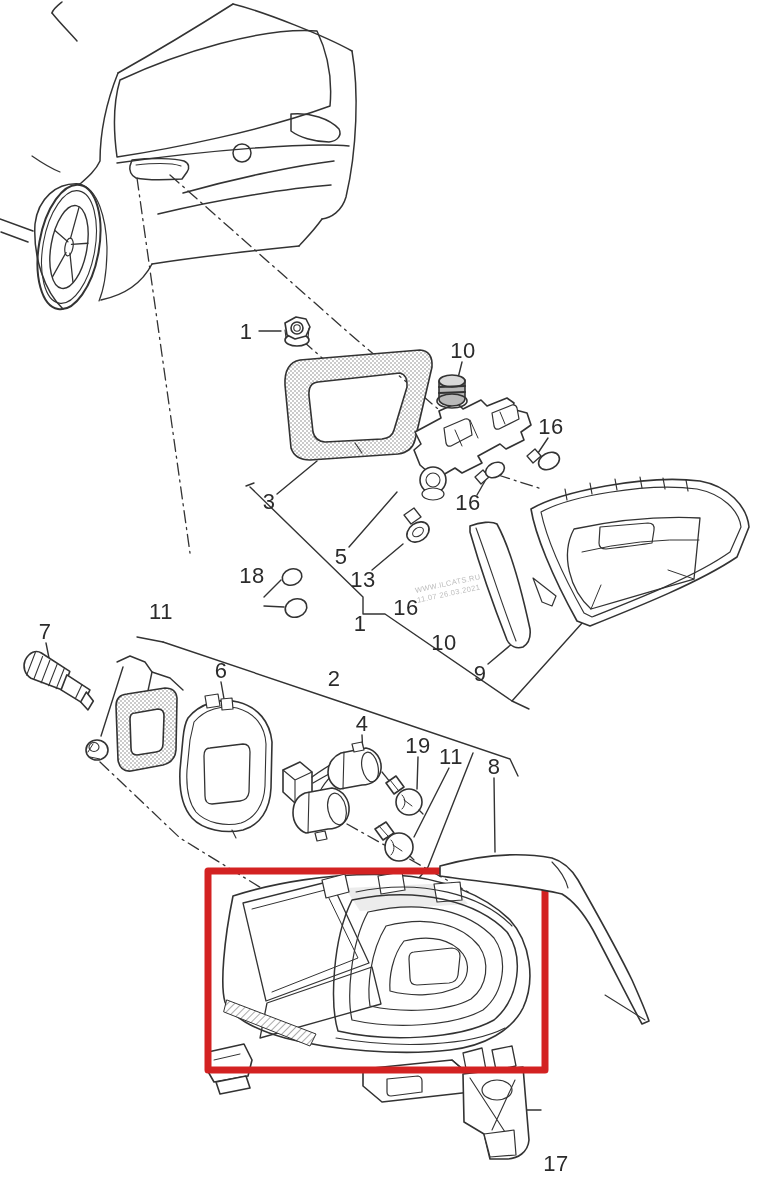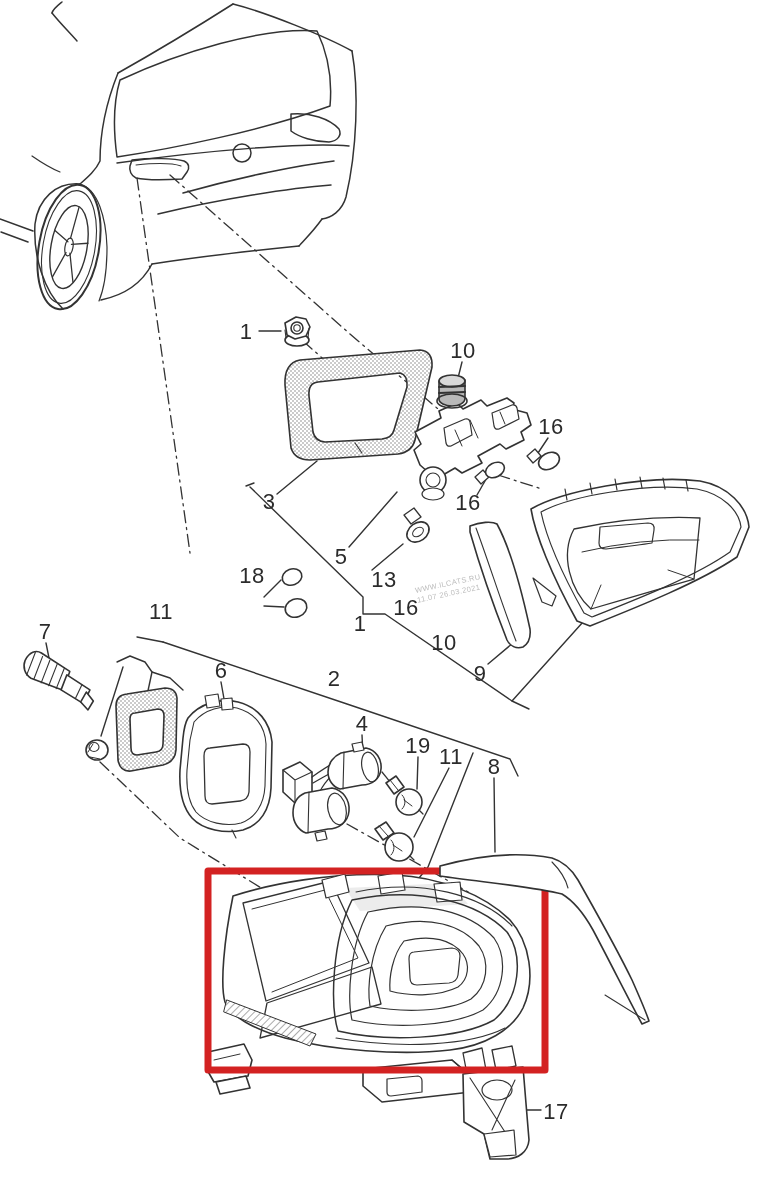--- a/index.html
+++ b/index.html
@@ -276,29 +276,29 @@
   <div>WWW.ILCATS.RU</div>
   <div>11.07 26.03.2021</div>
 </div>
 
 <div class="co" style="left:246px;top:332px">1</div>
 <div class="co" style="left:463px;top:351px">10</div>
 <div class="co" style="left:551px;top:427px">16</div>
 <div class="co" style="left:468px;top:503px">16</div>
 <div class="co" style="left:269px;top:502px">3</div>
 <div class="co" style="left:341px;top:557px">5</div>
-<div class="co" style="left:384px;top:580px">13</div>
+<div class="co" style="left:363px;top:580px">13</div>
 <div class="co" style="left:252px;top:576px">18</div>
 <div class="co" style="left:360px;top:624px">1</div>
 <div class="co" style="left:406px;top:608px">16</div>
 <div class="co" style="left:444px;top:643px">10</div>
 <div class="co" style="left:480px;top:674px">9</div>
 <div class="co" style="left:45px;top:632px">7</div>
 <div class="co" style="left:161px;top:612px">11</div>
 <div class="co" style="left:221px;top:671px">6</div>
 <div class="co" style="left:334px;top:679px">2</div>
 <div class="co" style="left:362px;top:724px">4</div>
 <div class="co" style="left:418px;top:746px">19</div>
 <div class="co" style="left:451px;top:757px">11</div>
 <div class="co" style="left:494px;top:767px">8</div>
-<div class="co" style="left:556px;top:1112px">17</div>
+<div class="co" style="left:556px;top:1164px">17</div>
 
 </div>
 
 </body></html>

